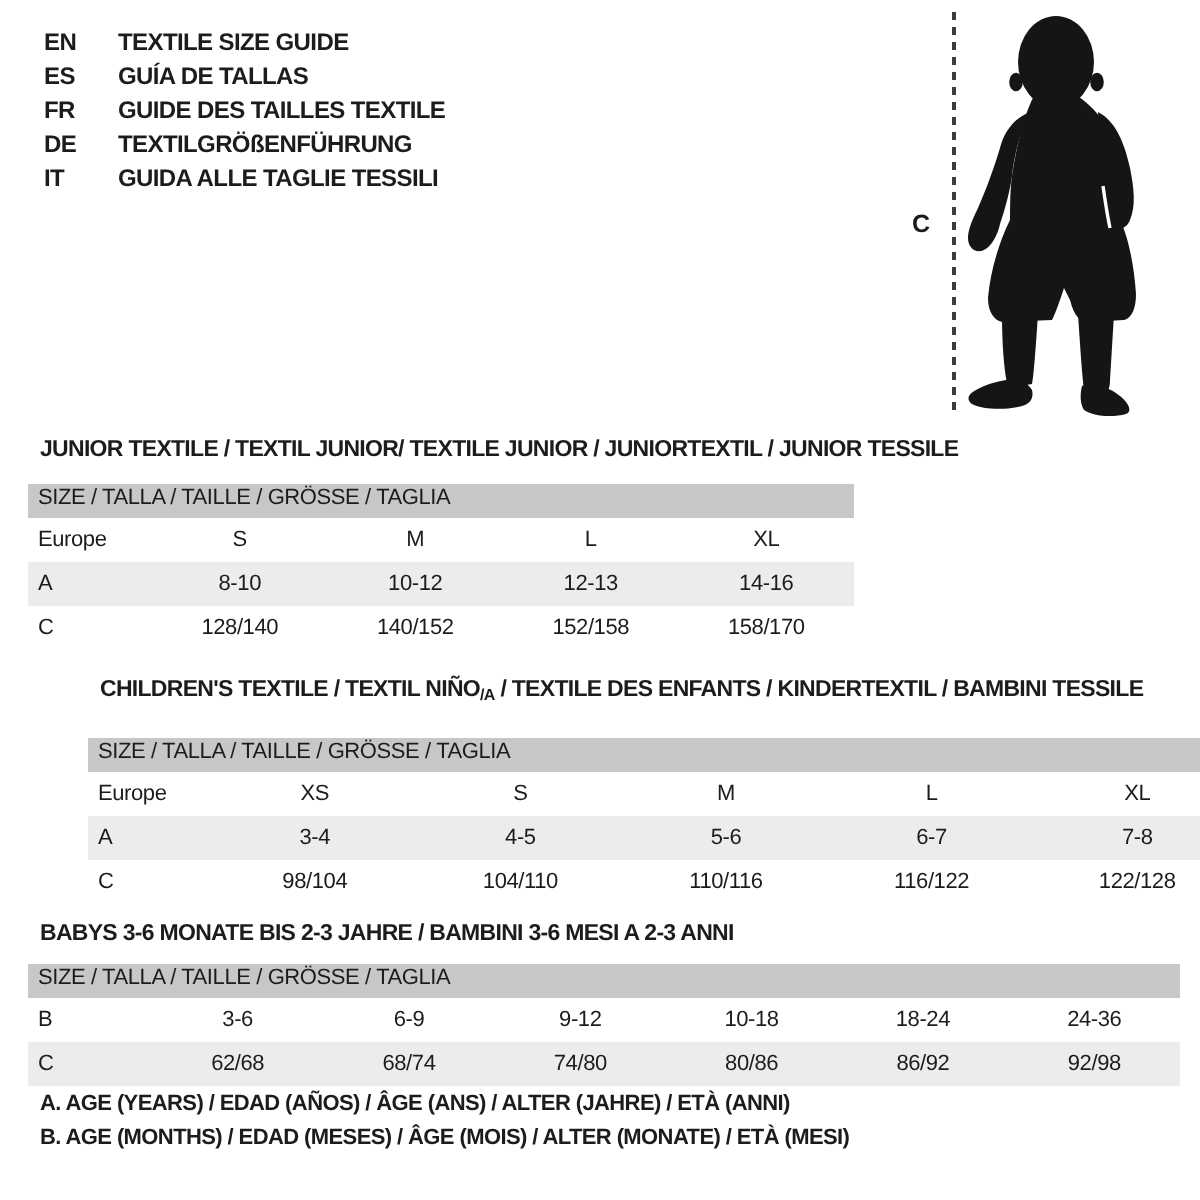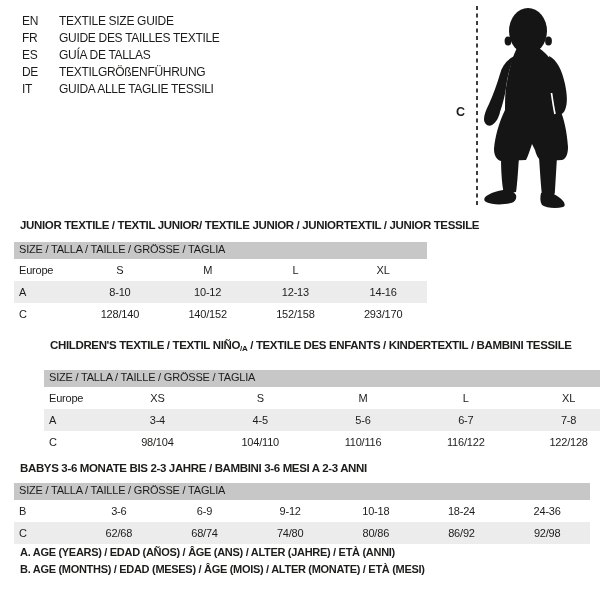--- a/index.html
+++ b/index.html
@@ -8,21 +8,21 @@
   }
   *{box-sizing:border-box;}
   html,body{margin:0;padding:0;}
   body{
     width:600px;height:600px;position:relative;overflow:hidden;
     background:var(--background);color:var(--text);
     font-family:"Liberation Sans","DejaVu Sans",sans-serif;
     font-stretch:condensed;
   }
   
-  .lang{position:absolute;left:22px;top:13px;font-weight:normal;font-size:12px;letter-spacing:-0.3px;}
+  .lang{position:absolute;left:22px;top:13px;font-weight:bold;font-size:12px;letter-spacing:-0.3px;}
   .lang-row{display:flex;height:17px;line-height:17px;}
   .lang-code{width:37px;flex:0 0 37px;}
   
   .figure-svg{position:absolute;left:455px;top:0;width:145px;height:215px;}
   .figure-c{position:absolute;left:456px;top:105px;font-weight:bold;font-size:12.5px;}
   
   .content{position:absolute;left:14px;top:218px;width:576px;}
   .sec-heading{margin:0 0 10px 6px;font-weight:bold;font-size:11.5px;letter-spacing:-0.35px;}
   .heading-line{line-height:14px;white-space:nowrap;}
   .heading-line .sub{font-size:8px;vertical-align:-2px;}
@@ -47,26 +47,26 @@
 <body>
 
 <div class="page">
 
   <div class="lang" id="lang">
       <div class="lang-row">
         <span class="lang-code">EN</span>
         <span class="lang-title">TEXTILE SIZE GUIDE</span>
       </div>
       <div class="lang-row">
+        <span class="lang-code">ES</span>
+        <span class="lang-title">GUÍA DE TALLAS</span>
+      </div>
+      <div class="lang-row">
         <span class="lang-code">FR</span>
         <span class="lang-title">GUIDE DES TAILLES TEXTILE</span>
-      </div>
-      <div class="lang-row">
-        <span class="lang-code">ES</span>
-        <span class="lang-title">GUÍA DE TALLAS</span>
       </div>
       <div class="lang-row">
         <span class="lang-code">DE</span>
         <span class="lang-title">TEXTILGRÖßENFÜHRUNG</span>
       </div>
       <div class="lang-row">
         <span class="lang-code">IT</span>
         <span class="lang-title">GUIDA ALLE TAGLIE TESSILI</span>
       </div>
     </div>
@@ -117,21 +117,21 @@
               <td class="value-cell">8-10</td>
               <td class="value-cell">10-12</td>
               <td class="value-cell">12-13</td>
               <td class="value-cell">14-16</td>
             </tr>
             <tr>
               <td class="label-cell">C</td>
               <td class="value-cell">128/140</td>
               <td class="value-cell">140/152</td>
               <td class="value-cell">152/158</td>
-              <td class="value-cell">293/170</td>
+              <td class="value-cell">158/170</td>
             </tr>
           </tbody>
     </table>
   </section>
 
   <section class="guide-section">
     <h2 class="sec-heading">
           <div class="heading-line"><span>CHILDREN'S TEXTILE / TEXTIL NIÑO</span><span class="sub">/A</span><span> / TEXTILE DES ENFANTS / KINDERTEXTIL / BAMBINI TESSILE</span></div>
         </h2>
     <table class="size-table">

